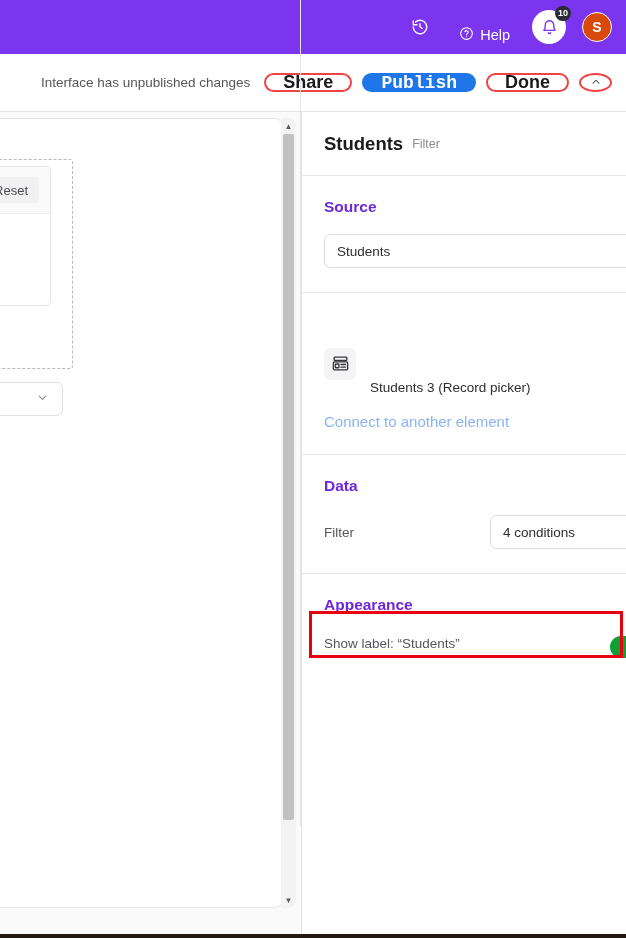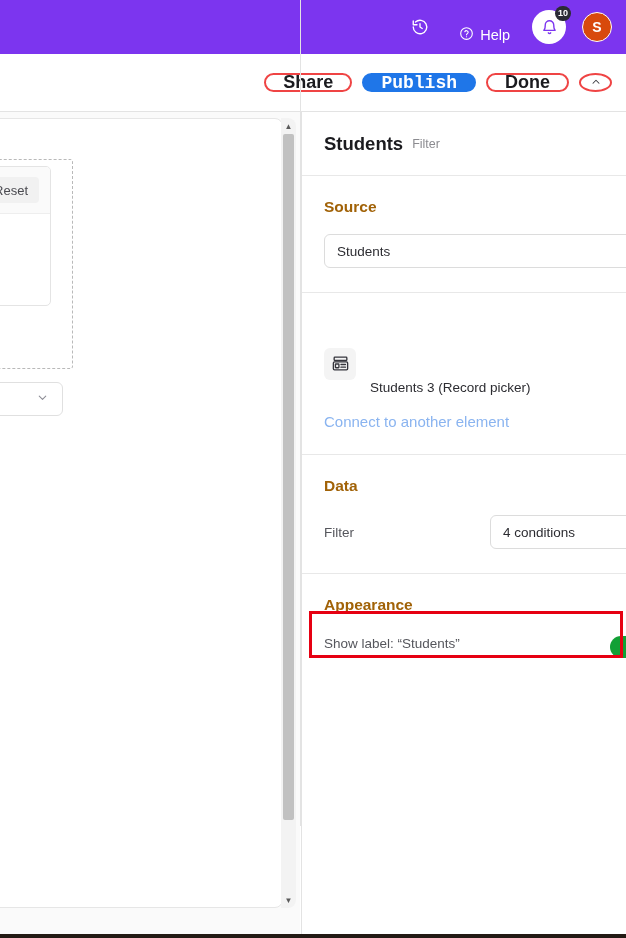--- a/index.html
+++ b/index.html
@@ -143,21 +143,21 @@
   .panel-more {
     margin-left: auto; font-size: 17px; color: #6d6d72;
     letter-spacing: 1px; cursor: pointer; line-height: 10px;
   }
   .divider { height: 1px; background: #e8e8e8; }
 
   .section { padding: 22px 22px 24px 22px; }
   .section-head {
     display: flex; align-items: center; justify-content: space-between;
   }
-  .section-title { font-size: 15.5px; font-weight: bold; color: #a16207; }
+  .section-title { font-size: 15.5px; font-weight: bold; color: #6d28d9; }
   .chev { color: #70707a; font-size: 11px; cursor: pointer; }
 
   .select-box {
     margin-top: 18px; height: 34px; border: 1px solid #dcdcdc;
     border-radius: 6px; background: #ffffff;
     display: flex; align-items: center; justify-content: space-between;
     padding: 0 11px 0 12px; font-size: 13.5px; color: #2c2c31; cursor: pointer;
   }
 
   .conn-title { font-size: 15px; font-weight: bold; color: #1b1b1f; }
@@ -235,20 +235,21 @@
           <path d="M18 8.5a6 6 0 1 0-12 0c0 6-2 7.5-2 7.5h16s-2-1.5-2-7.5z"></path>
           <path d="M10.3 19.5a2 2 0 0 0 3.4 0"></path>
         </svg>
       </div>
       <div class="bell-badge">10</div>
     </div>
     <div class="avatar">S</div>
   </div>
 
   <div class="toolbar">
+    <div class="tb-status">Interface has unpublished changes</div>
     <div class="pill">Share</div>
     <div class="pill primary">Publish</div>
     <div class="pill">Done</div>
     <div class="pill round">
       <span>
         <svg width="12" height="12" viewBox="0 0 24 24" fill="none" stroke="#3c3c42" stroke-width="2.1" stroke-linecap="round" stroke-linejoin="round">
             <polyline points="6 14.5 12 8.5 18 14.5"></polyline>
           </svg>
       </span>
     </div>

